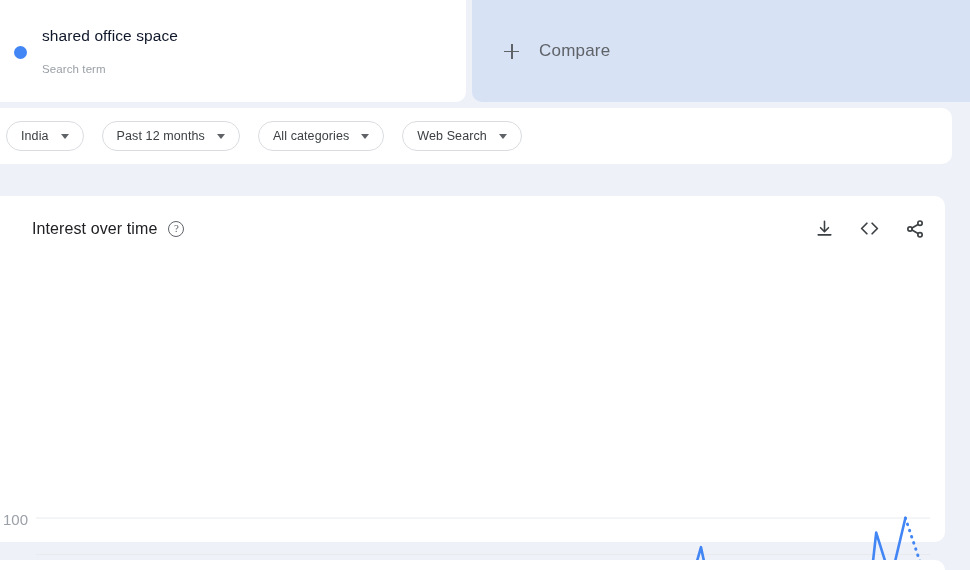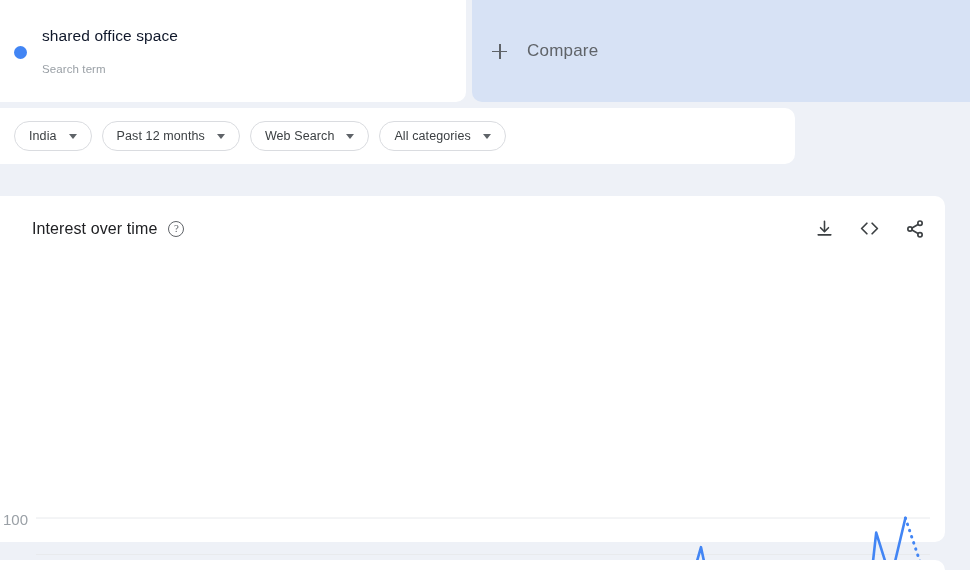--- a/index.html
+++ b/index.html
@@ -31,41 +31,41 @@
   }
   .term-texts { display: flex; flex-direction: column; gap: 3px; }
   .term-title { font-size: 15.5px; color: #0f172a; letter-spacing: .1px; }
   .term-sub { font-size: 11.5px; color: #9aa0a6; letter-spacing: .1px; margin-top: 15px; }
 
   .compare-card {
     flex: 1; height: 102px;
     background: #d7e2f5;
     border-radius: 0 0 0 10px;
     display: flex; align-items: center;
-    padding-left: 20px;
+    padding-left: 32px;
     cursor: pointer;
   }
   .plus-icon {
     position: relative; width: 15px; height: 15px; margin-right: 20px;
   }
   .plus-icon::before, .plus-icon::after {
     content: ""; position: absolute; background: #5f6368;
   }
   .plus-icon::before { left: 0; top: 7px; width: 15px; height: 1.6px; }
   .plus-icon::after { top: 0; left: 7px; height: 15px; width: 1.6px; }
   .compare-label { font-size: 17px; color: #5f6368; letter-spacing: .2px; }
 
   
   .filter-bar {
     position: absolute; left: 0; top: 108px;
-    width: 795px; height: 56px;
+    width: 952px; height: 56px;
     background: #ffffff;
     border-radius: 0 10px 10px 0;
     display: flex; align-items: center;
-    padding-left: 14px; gap: 10px;
+    padding-left: 6px; gap: 18px;
   }
   .chip {
     height: 30px; border: 1px solid #dadce0; border-radius: 16px;
     display: flex; align-items: center; justify-content: center;
     padding: 0 14px; gap: 12px; cursor: pointer; background: #fff;
   }
   .chip-label { font-size: 12.5px; color: #3c4043; letter-spacing: .1px; white-space: nowrap; }
   .caret {
     width: 0; height: 0; border-left: 4.5px solid transparent;
     border-right: 4.5px solid transparent; border-top: 5px solid #5f6368;
@@ -126,25 +126,25 @@
   <div class="filter-bar">
     <div class="chip">
       <span class="chip-label">India</span>
       <span class="caret"></span>
     </div>
     <div class="chip">
       <span class="chip-label">Past 12 months</span>
       <span class="caret"></span>
     </div>
     <div class="chip">
+      <span class="chip-label">All categories</span>
+      <span class="caret"></span>
+    </div>
+    <div class="chip">
       <span class="chip-label">Web Search</span>
-      <span class="caret"></span>
-    </div>
-    <div class="chip">
-      <span class="chip-label">All categories</span>
       <span class="caret"></span>
     </div>
   </div>
 
   <div class="chart-card">
     <div class="chart-head">
       <div class="head-left">
         <span class="chart-title">Interest over time</span>
         <span class="help-icon">?</span>
       </div>

